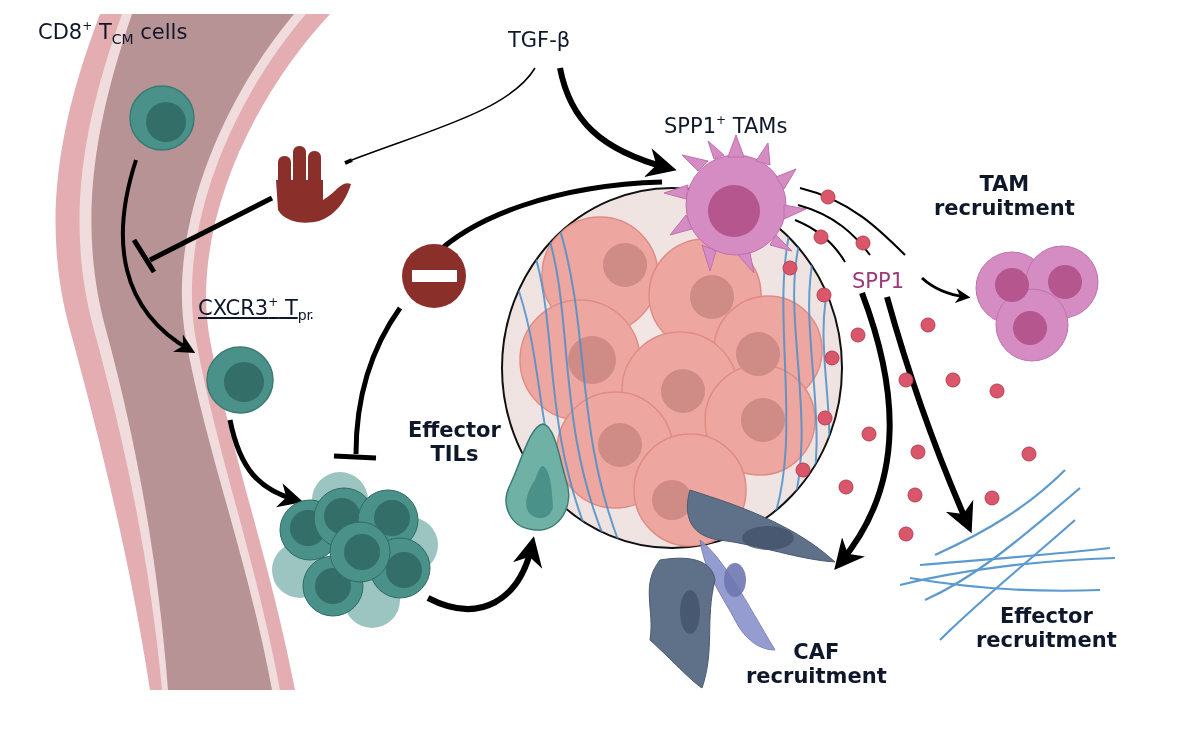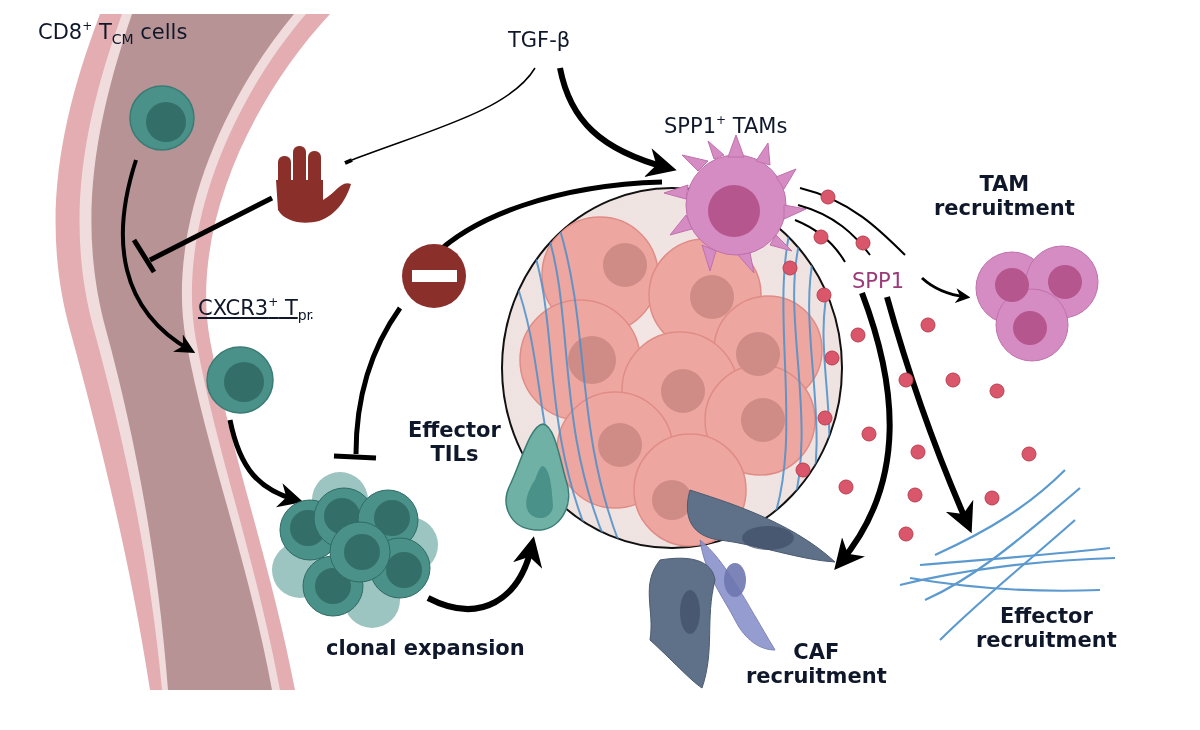--- a/index.html
+++ b/index.html
@@ -235,21 +235,20 @@
 </div>
 
 <div class="lbl spp1" style="left:852px; top:269px;">SPP1</div>
 
 <div class="lbl center" style="left:408px; top:418px;">
   <div>Effector</div>
   <div>TILs</div>
 </div>
 
 <div class="lbl center" style="left:326px; top:636px;">
-  <div>clonal expansion</div>
 </div>
 
 <div class="lbl center" style="left:746px; top:632px;margin-top:8px;">
   <div>CAF</div>
   <div>recruitment</div>
 </div>
 
 <div class="lbl center" style="left:976px; top:604px;">
   <div>Effector</div>
   <div>recruitment</div>

